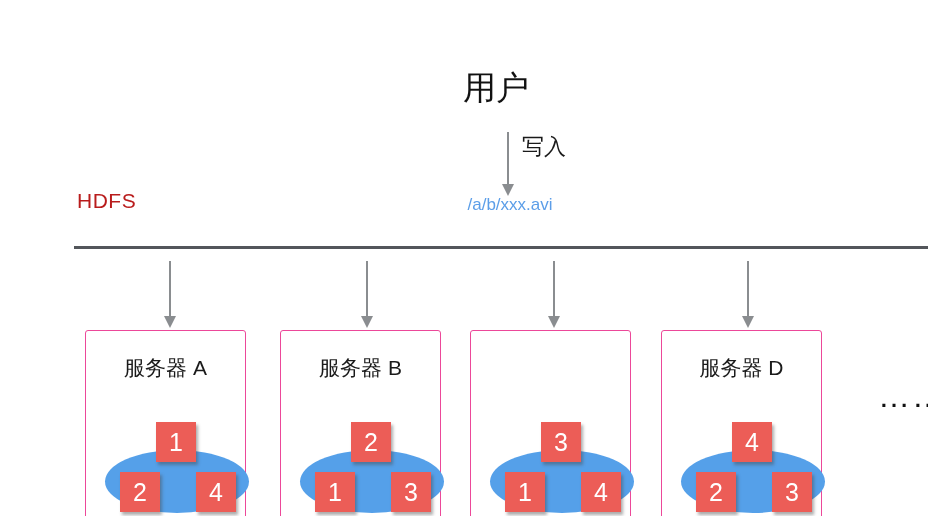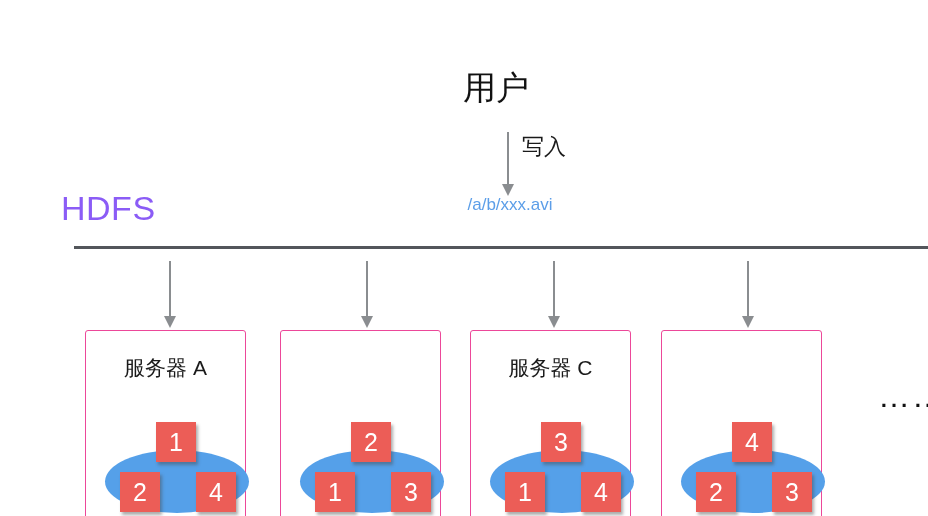--- a/index.html
+++ b/index.html
@@ -18,22 +18,22 @@
   .user-label {
     position: absolute; top: 18px; left: 448px;
     transform: translateX(-50%);
     font-size: 33px; color: #111111; white-space: nowrap;
   }
   .write-label {
     position: absolute; top: 84px; left: 474px;
     font-size: 22px; color: #1a1a1a; white-space: nowrap; text-align: right;
   }
   .hdfs-label {
-    position: absolute; top: 141px; left: 13px;
-    font-size: 34px; color: #8b5cf6; letter-spacing: 0.5px;
+    position: absolute; top: 141px; left: 29px;
+    font-size: 21px; color: #b91c1c; letter-spacing: 0.5px;
   }
   .file-path {
     position: absolute; top: 147px; left: 462px;
     transform: translateX(-50%);
     font-size: 17px; color: #5C9EE8; white-space: nowrap;
   }
   .dots {
     position: absolute; top: 330px; left: 830px;
     font-size: 32px; color: #111111; letter-spacing: 2px; white-space: nowrap;
   }
@@ -141,35 +141,36 @@
 
   <div class="server-card s1">
     <div class="server-title">服务器 A</div>
     <div class="data-ellipse"></div>
     <div class="block top">1</div>
     <div class="block bl">2</div>
     <div class="block br">4</div>
   </div>
 
   <div class="server-card s2">
+    <div class="server-title">服务器 B</div>
     <div class="data-ellipse"></div>
     <div class="block top">2</div>
     <div class="block bl">1</div>
     <div class="block br">3</div>
   </div>
 
   <div class="server-card s3">
-    <div class="server-title">服务器 C</div>
     <div class="data-ellipse"></div>
     <div class="block top">3</div>
     <div class="block bl">1</div>
     <div class="block br">4</div>
   </div>
 
   <div class="server-card s4">
+    <div class="server-title">服务器 D</div>
     <div class="data-ellipse"></div>
     <div class="block top">4</div>
     <div class="block bl">2</div>
     <div class="block br">3</div>
   </div>
 
   <div class="dots">……</div>
 
 </div>
 

